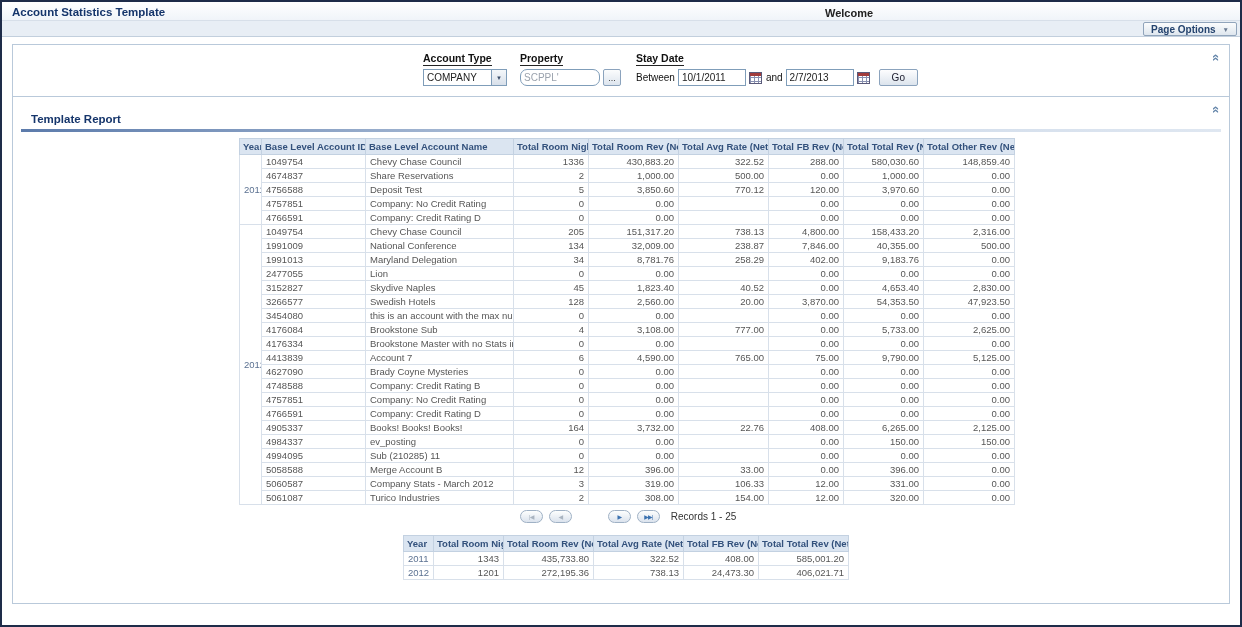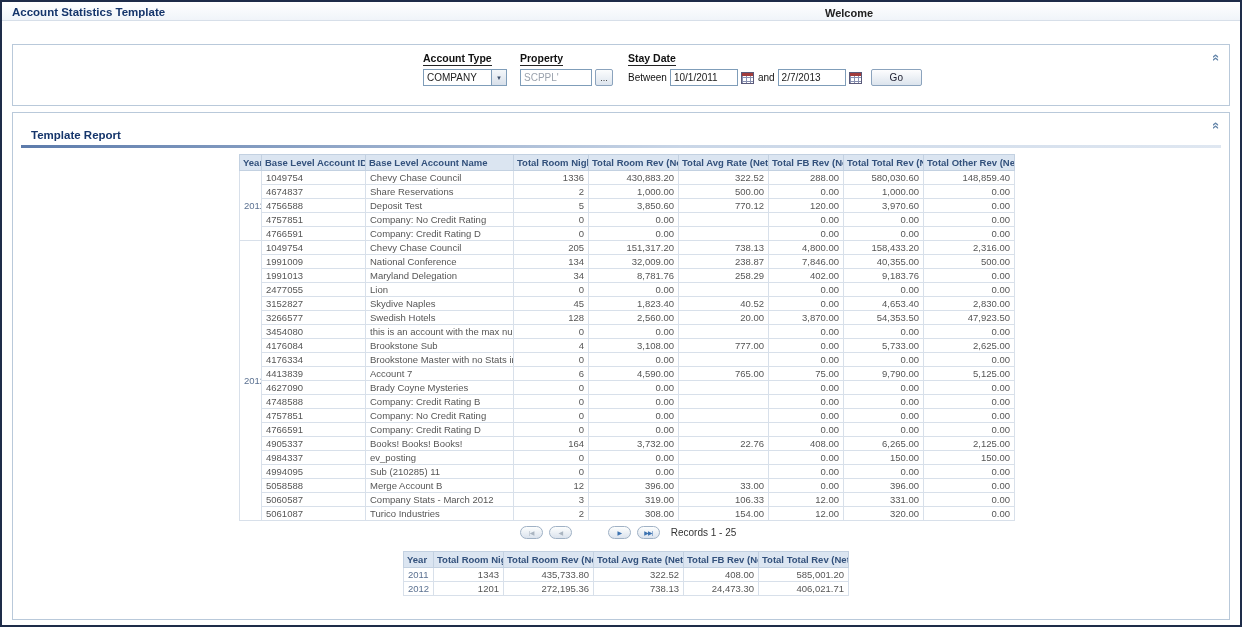--- a/index.html
+++ b/index.html
@@ -11,40 +11,40 @@
   .nav{position:absolute;right:8px;top:4px;font-size:10.5px;color:#0c3d7a;white-space:nowrap}
   .navlink{color:#0c3d7a;cursor:pointer}
   .navlink.bold{font-weight:bold}
   .sep{color:#51627a}
   .caret::before{content:"▼"}
   .caret{font-size:6.5px;color:#6a7b93;margin-left:3px;vertical-align:2px}
   .strip{position:relative;height:16px;background:#e8eef5;border-bottom:1px solid #c2cfdd}
   .pageopt{position:absolute;right:3px;top:1px;height:14px;padding:0 7px;border:1px solid #90a4bb;border-radius:2px;background:linear-gradient(#fbfcfd,#dee6ee);font-size:10px;font-weight:bold;color:#24436e;display:flex;align-items:center;gap:4px;cursor:pointer}
   .box{position:absolute;left:10px;right:10px;border:1px solid #b9c9da;background:#fff}
   .box1{top:42px;height:62px}
-  .box2{top:110px;height:508px}
+  .box2{top:94px;height:508px}
   .collapse{position:absolute;right:5px;top:3px;width:15px;height:15px;color:#6687ab;font-weight:bold;cursor:pointer;text-align:center}
   .collapse::before{content:"«";display:inline-block;transform:rotate(90deg);font-size:13px}
   .filters{position:absolute;left:410px;top:7px;display:flex;align-items:flex-start}
   .fcol{display:flex;flex-direction:column}
   .flabel{font-size:10.5px;font-weight:bold;color:#111;border-bottom:1px solid #222;align-self:flex-start;padding-bottom:1px;margin-bottom:3px}
   .frow{display:flex;align-items:center}
   .select{width:84px;height:17px;border:1px solid #7f9db9;background:#fff;display:flex;align-items:center;font-size:10px;color:#222;cursor:pointer}
   .select .val{flex:1;padding-left:3px}
   .arrowbox{width:15px;height:100%;border-left:1px solid #7f9db9;background:linear-gradient(#f4f7fa,#d8e0ea);display:flex;align-items:center;justify-content:center;font-size:6px;color:#3c4f6b}
   .arrowbox::before{content:"▼"}
   .tinput{height:17px;border:1px solid #7f9db9;font-size:10px;padding:0 3px;font-family:inherit;color:#222;background:#fff}
   .tinput.gray{color:#9aa2ad}
   .dots{width:18px;height:17px;margin-left:3px;border:1px solid #8ba3bd;border-radius:2px;background:linear-gradient(#fbfcfd,#dde5ee);font-size:9px;color:#333;cursor:pointer;font-family:inherit}
   .btw{font-size:10px;color:#111;margin-right:3px}
   .cal{width:13px;height:12px;margin:0 4px 0 3px;border:1px solid #5a5a7a;background-color:#fff;cursor:pointer;
        background-image:linear-gradient(#a23c3c 0 3px, transparent 3px),
        repeating-linear-gradient(to right,#8890b0 0 1px,transparent 1px 4px),
        repeating-linear-gradient(to bottom,#8890b0 0 1px,transparent 1px 4px)}
-  .gobtn{height:17px;margin-left:5px;padding:0 18px;border:1px solid #8ba3bd;border-radius:2px;background:linear-gradient(#fdfdfe,#dce4ed);font-size:10px;color:#223;cursor:pointer;font-family:inherit}
+  .gobtn{height:17px;margin-left:5px;padding:0 12px;border:1px solid #8ba3bd;border-radius:2px;background:linear-gradient(#fdfdfe,#dce4ed);font-size:10px;color:#223;cursor:pointer;font-family:inherit}
   .rtitle{position:absolute;left:18px;top:16px;font-size:11.5px;font-weight:bold;color:#15356b}
   .rule{position:absolute;left:8px;right:8px;top:32px;height:3px;background:linear-gradient(to right,#5c7bab,#c9d6e7 55%,#dfe7f1)}
   table{border-collapse:collapse;table-layout:fixed;background:#fff}
   .rep{position:absolute;left:226px;top:41px;width:775px}
   .sum{position:absolute;left:390px;top:438px;width:445px}
   th{background:#dbe5f1;color:#33517c;font-size:9.5px;font-weight:bold;border:1px solid #c3d1e1;padding:2px 3px;white-space:nowrap;overflow:hidden}
   td{font-size:9.5px;color:#565656;border:1px solid #d8e0ea;padding:1px 4px;height:12px;white-space:nowrap;overflow:hidden;background:#fff}
   td.num{text-align:right}
   td.yearcell{color:#5b7191;text-align:right;vertical-align:middle}
   td.yearsum{color:#5b7191}
@@ -62,37 +62,43 @@
 </head>
 <body>
 
 <div class="page">
 
   <div class="topbar">
     <div class="title">Account Statistics Template</div>
     <div class="welcome">Welcome</div>
   </div>
 
+  <div class="strip">
+    <div class="pageopt">
+      <span>Page Options</span>
+      <span class="caret"></span>
+    </div>
+  </div>
 
   <div class="box box1">
     <span class="collapse"></span>
     <div class="filters">
 
       <div class="fcol">
         <span class="flabel">Account Type</span>
         <div class="select">
           <span class="val">COMPANY</span>
           <span class="arrowbox"></span>
         </div>
       </div>
 
       <div class="fcol" style="margin-left:13px">
         <span class="flabel">Property</span>
         <div class="frow">
-          <input class="tinput gray" style="width: 72px;" value="SCPPL'">
+          <input class="tinput gray" style="width: 80px; border-radius: 7px;" value="SCPPL'">
           <button class="dots">...</button>
         </div>
       </div>
 
       <div class="fcol" style="margin-left:15px">
         <span class="flabel">Stay Date</span>
         <div class="frow">
           <span class="btw">Between</span>
           <input class="tinput" style="width: 68px;" value="10/1/2011">
           <span class="cal"></span>

